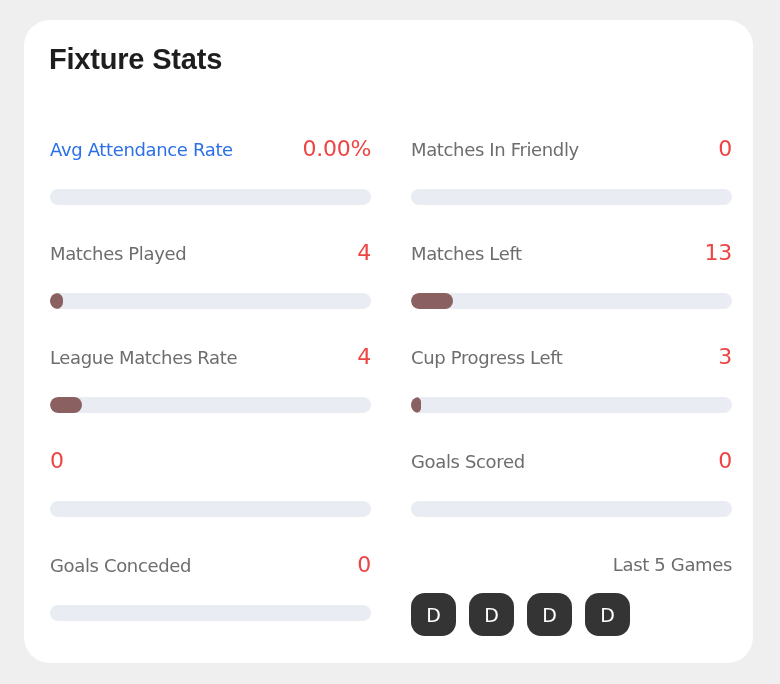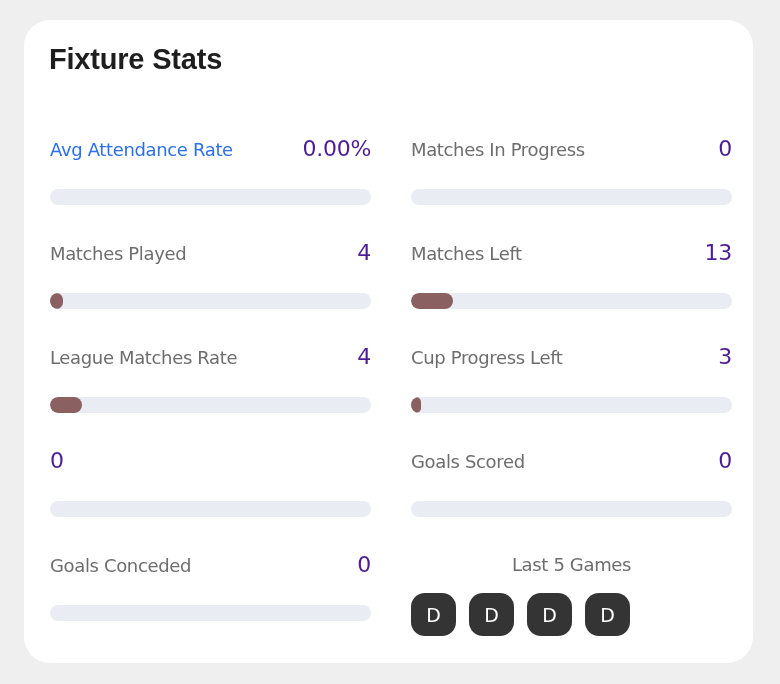--- a/index.html
+++ b/index.html
@@ -83,21 +83,21 @@
   }
 
   .stat-label.link {
     color: #2b6fea;
   }
 
   .stat-value {
     font-family: "DejaVu Sans", "Liberation Sans", sans-serif;
     font-size: 22px;
     font-weight: 400;
-    color: #4c1d95;
+    color: #ef4444;
     letter-spacing: -0.3px;
     white-space: nowrap;
     line-height: 34px;
     text-align: right;
   }
 
   
   .bar-track {
     position: absolute;
     left: 1px;
@@ -111,21 +111,21 @@
 
   .bar-fill {
     height: 100%;
     background: #8a6061;
     border-radius: 9px;
     min-width: 0;
   }
 
   
   .games-row .stat-head {
-    justify-content: center;
+    justify-content: flex-end;
   }
 
   .games-badges {
     position: absolute;
     left: 1px;
     top: 45px;
     display: flex;
     gap: 13px;
   }
 
@@ -158,21 +158,21 @@
           <div class="stat-head">
             <span class="stat-label link">Avg Attendance Rate</span>
             <span class="stat-value">0.00%</span>
           </div>
           <div class="bar-track">
             <div class="bar-fill" style="width: 0%; background: transparent;"></div>
           </div>
         </div>
         <div class="stat-row">
           <div class="stat-head">
-            <span class="stat-label">Matches In Progress</span>
+            <span class="stat-label">Matches In Friendly</span>
             <span class="stat-value">0</span>
           </div>
           <div class="bar-track">
             <div class="bar-fill" style="width: 0%; background: transparent;"></div>
           </div>
         </div>
         <div class="stat-row">
           <div class="stat-head">
             <span class="stat-label">Matches Played</span>
             <span class="stat-value">4</span>

